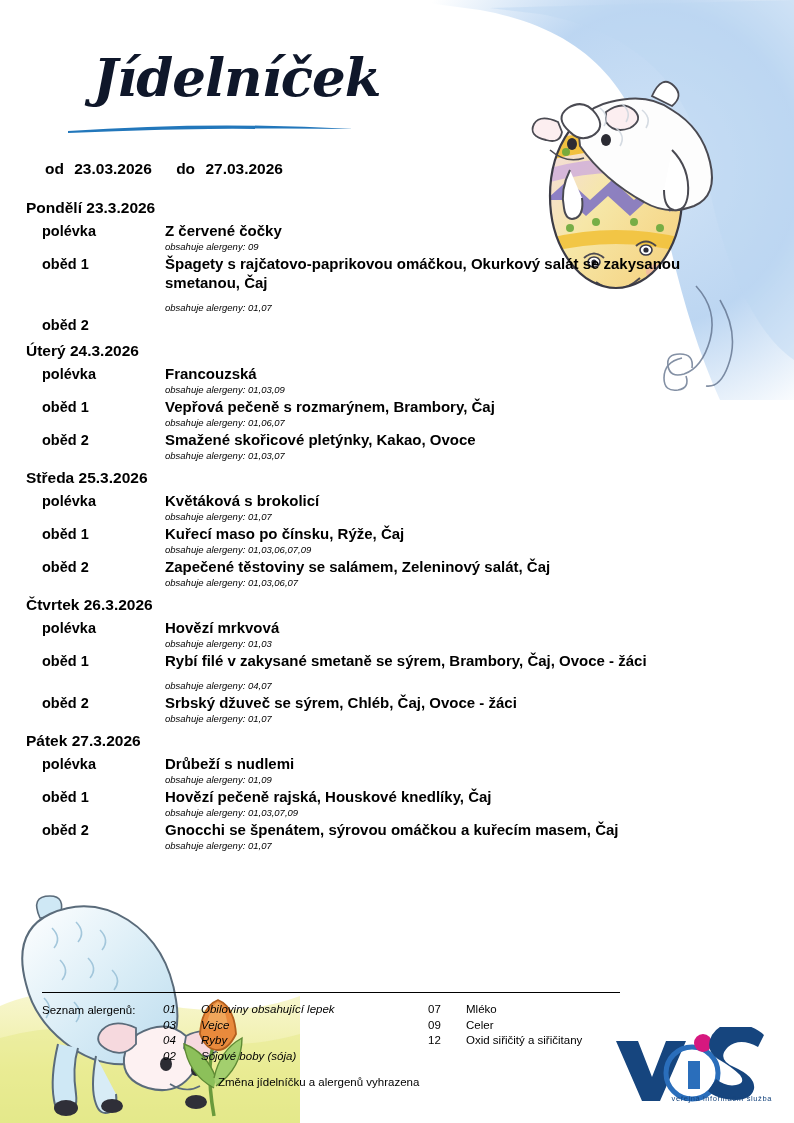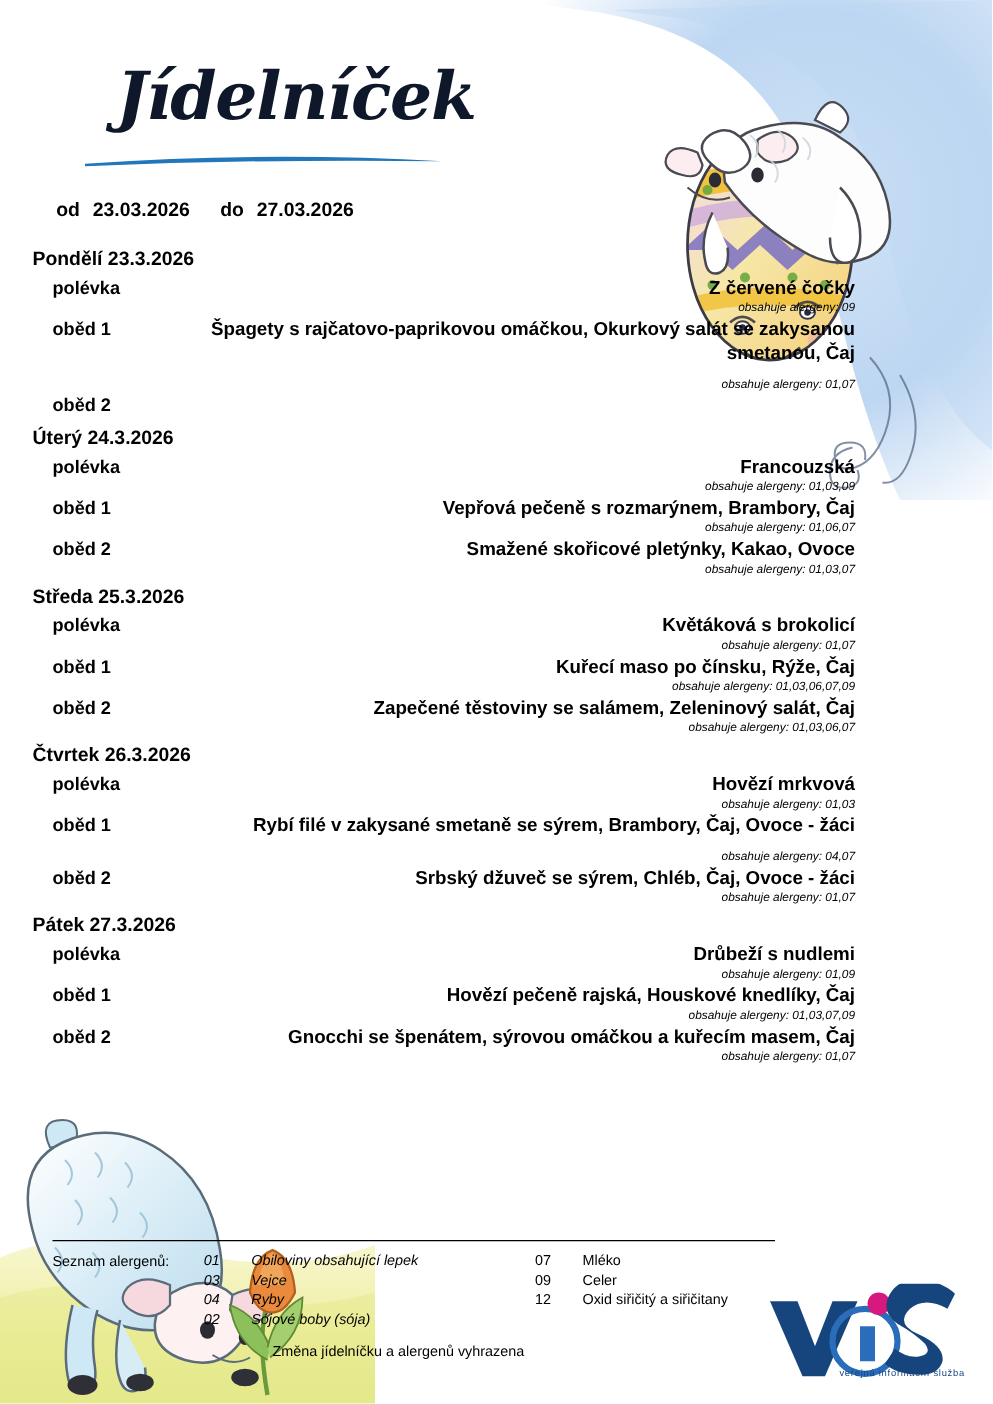--- a/index.html
+++ b/index.html
@@ -115,21 +115,20 @@
     left: 42px;
     top: 0;
     width: 120px;
     font-size: 14.5px;
     font-weight: bold;
     line-height: 21px;
   }
   .row-body {
     margin-left: 123px;
     padding-right: 110px;
-    text-align: right;
   }
   .dish {
     font-size: 15px;
     font-weight: bold;
     line-height: 19px;
   }
   .allerg {
     font-size: 9.5px;
     font-style: italic;
     line-height: 13px;

